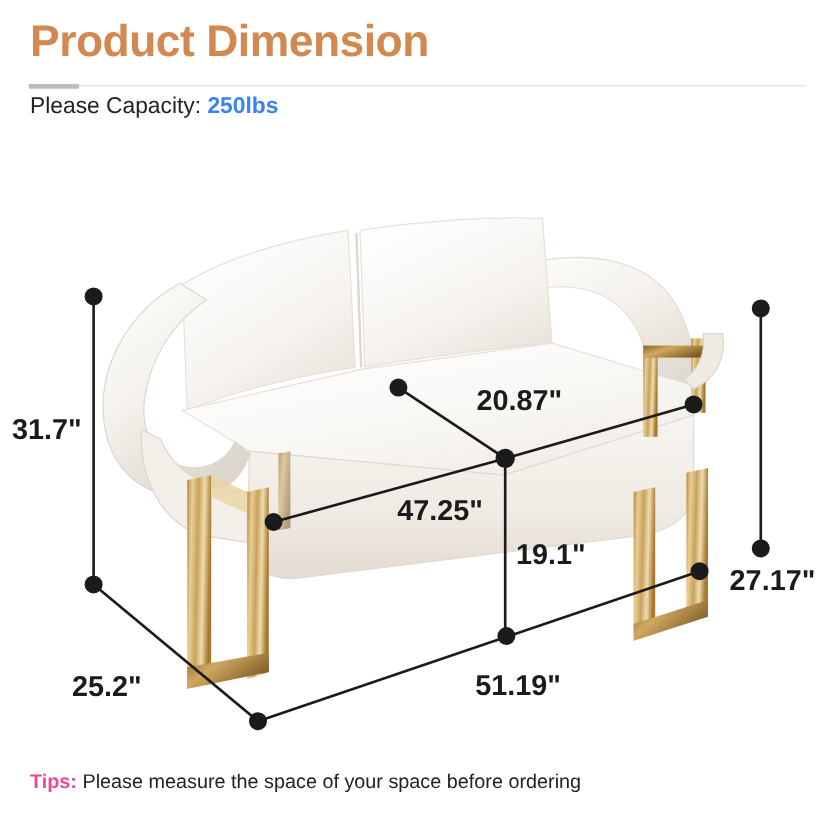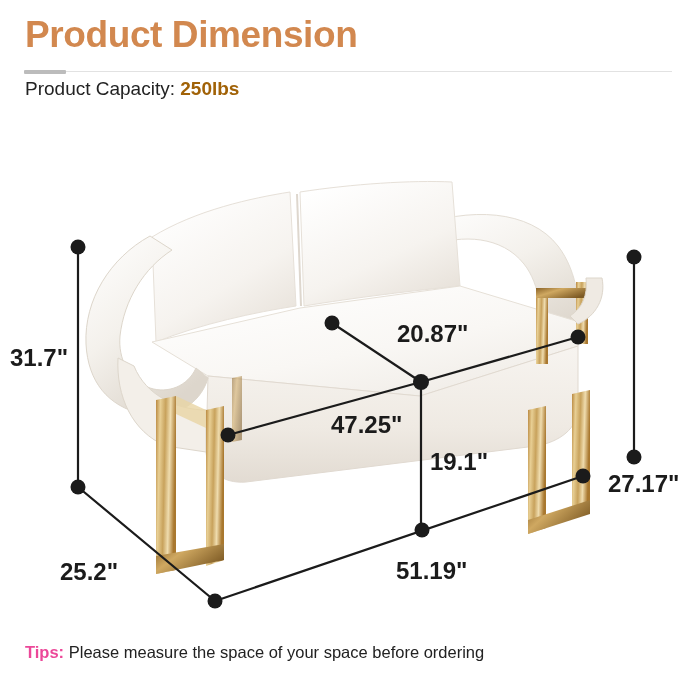--- a/index.html
+++ b/index.html
@@ -56,21 +56,21 @@
   }
   .subtitle {
     position: absolute;
     left: 25px;
     top: 78px;
     font-size: 19px;
     color: #232323;
     white-space: nowrap;
   }
   .subtitle .value {
-    color: #a16207;
+    color: #3b82f6;
     font-weight: bold;
   }
 
   
   .tips {
     position: absolute;
     left: 25px;
     top: 643px;
     font-size: 16.5px;
     color: #222222;
@@ -105,21 +105,21 @@
 <div id="page">
 
   <div class="title">Product Dimension</div>
 
   <div class="rule-wrap">
     <div class="rule-thin"></div>
     <div class="rule-thick"></div>
   </div>
 
   <div class="subtitle">
-    <span>Product Capacity:</span>
+    <span>Please Capacity:</span>
     <span class="value">250lbs</span>
   </div>
 
   <div class="stage">
     <svg width="700" height="520" viewBox="0 0 700 520" xmlns="http://www.w3.org/2000/svg">
       <defs>
         <linearGradient id="gold" x1="0" y1="0" x2="1" y2="0.2">
           <stop offset="0%" stop-color="#b9883f"></stop>
           <stop offset="22%" stop-color="#e8cf94"></stop>
           <stop offset="48%" stop-color="#c8a25c"></stop>

